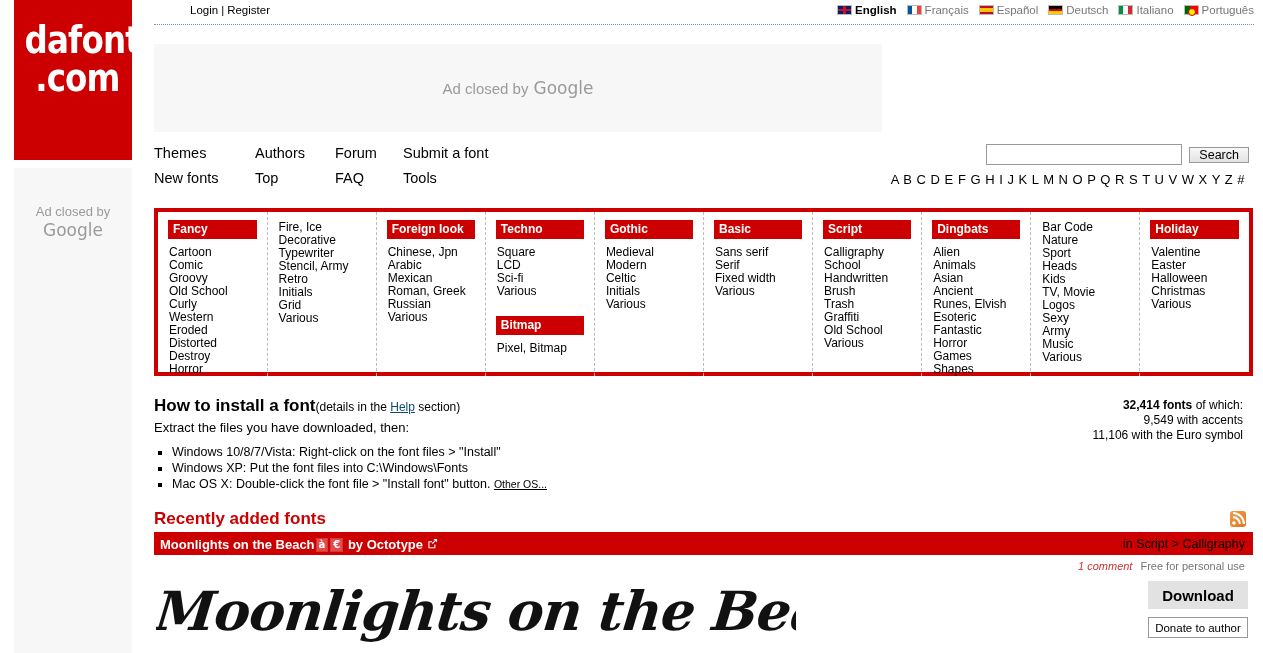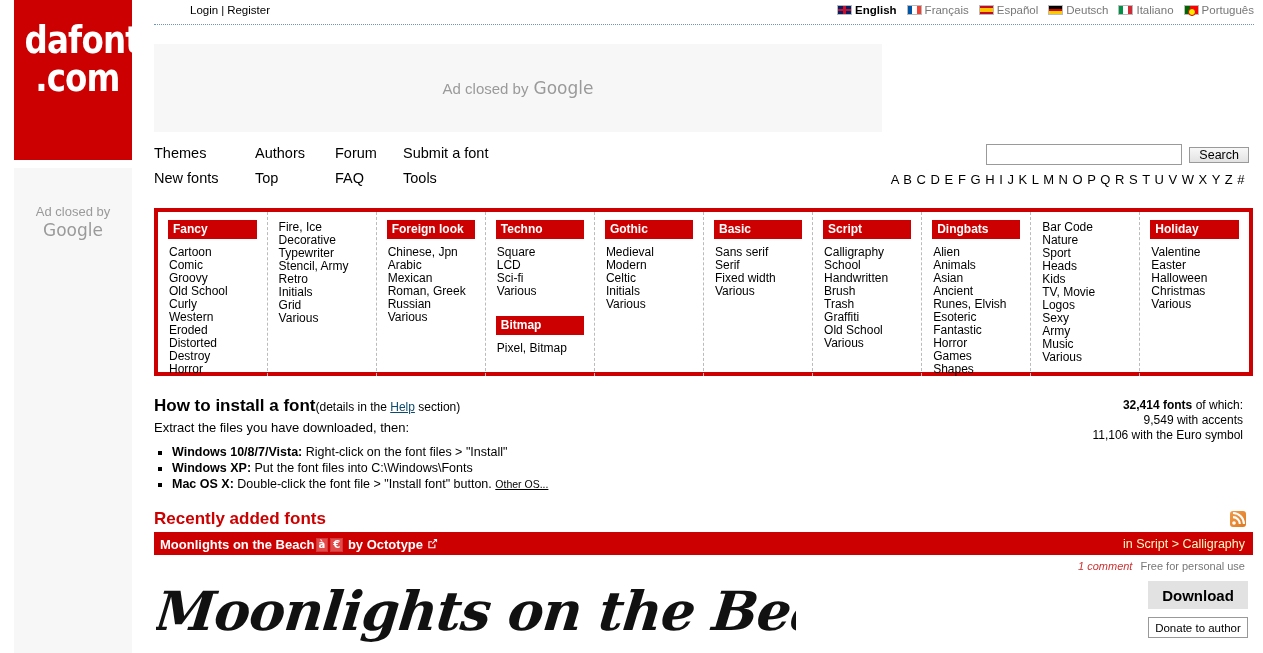--- a/index.html
+++ b/index.html
@@ -152,21 +152,21 @@
   
   #howto { position: absolute; left: 154px; top: 396px; width: 700px; }
   #howto h2 {
     margin: 0; font-size: 17px; font-weight: bold; display: inline;
   }
   #howto .details { font-size: 12px; }
   #howto .details a { text-decoration: underline; color:#0c4a6e; }
   #howto .extract { margin-top: 4px; font-size: 13px; }
   #howto ul { margin: 10px 0 0 0; padding-left: 18px; list-style: square; }
   #howto li { font-size: 12.5px; line-height: 15px; margin-bottom: 1px; }
-  #howto li b { font-weight: bold; }
+  #howto li b { font-weight: normal; }
   #howto li a.otheros { font-size: 10.5px; text-decoration: underline; }
 
   #fontstats {
     position: absolute; right: 20px; top: 398px;
     text-align: right; font-size: 12px; line-height: 15px;
   }
   #fontstats .big { font-weight: bold; }
 
   
   #recent-head {
@@ -195,21 +195,21 @@
   .minibadge {
     display: inline-block; background: #e34b4b; color: #fff;
     font-size: 10px; font-weight: bold; line-height: 12px;
     padding: 0 2px; margin: 0 1px; vertical-align: 1px;
     border: 1px solid #d03a3a;
     font-family: "DejaVu Sans", sans-serif;
   }
   .extlink { display:inline-block; margin-left: 4px; vertical-align: 0px; }
   #font-bar .fcat {
     position: absolute; right: 8px; top: 3px;
-    font-size: 12.5px; color: #fef9c3;
+    font-size: 12.5px; color: #000000;
   }
   #font-meta {
     position: absolute; right: 18px; top: 560px;
     font-size: 11px; color: #666;
   }
   #font-meta .comment { color: #cc3333; margin-right: 8px; font-style: italic; }
   #font-meta .license { color: #777; }
 
   #preview {
     position: absolute; left: 156px; top: 578px; width: 640px; height: 70px;

